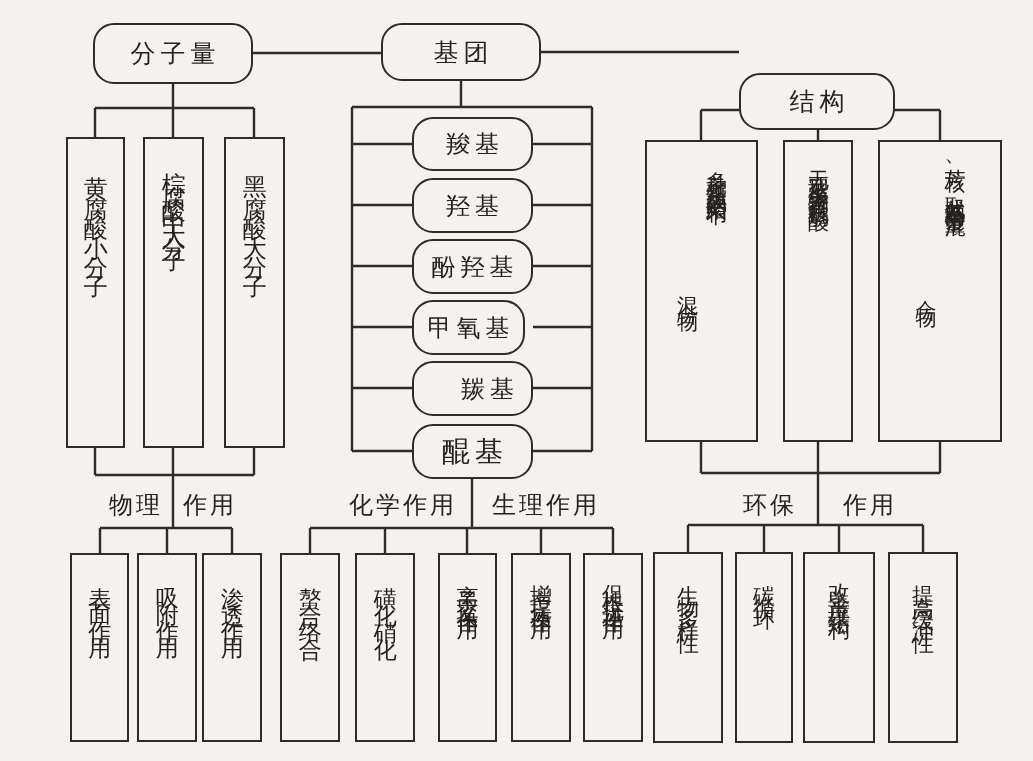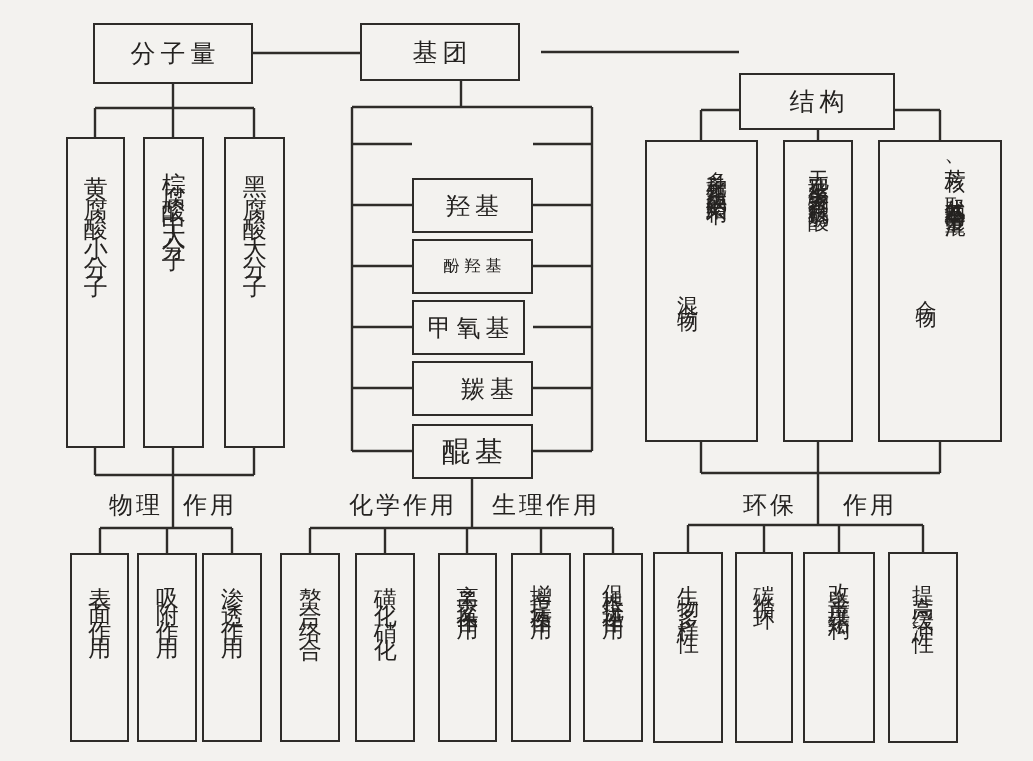--- a/index.html
+++ b/index.html
@@ -21,21 +21,21 @@
 
   .box{
     position:absolute;
     border:2.4px solid var(--line);
     box-sizing:border-box;
     background:var(--bg);
   }
   
   .hbox{
     display:flex;align-items:center;justify-content:center;
-    font-size:25px;letter-spacing:5px;padding-left:5px;
+    font-size:25px;letter-spacing:5px;padding-left:5px;border-radius:21px;
   }
   
   .vbox{
     display:flex;flex-direction:row-reverse;
     justify-content:center;column-gap:6px;
   }
   .vcol{
     writing-mode:vertical-rl;
     text-orientation:upright;
     line-height:1.1;
@@ -69,35 +69,36 @@
     <path d="M95,448 V475 M173,448 V475 M254,448 V475 M95,475 H254 M173,475 V528 M100,528 H232 M100,528 V553 M167,528 V553 M232,528 V553"></path>
     <path d="M461,81 V107 M352,107 H592 M352,107 V451 M592,107 V451
              M352,144 H412 M352,205 H412 M352,266 H412 M352,327 H412 M352,388 H412 M352,451 H412
              M533,144 H592 M533,205 H592 M533,266 H592 M533,327 H592 M533,388 H592 M533,451 H592"></path>
     <path d="M472,479 V528 M310,528 H613 M310,528 V553 M385,528 V553 M467,528 V553 M541,528 V553 M613,528 V553"></path>
     <path d="M818,82 V110 M701,110 H940 M701,110 V140 M818,110 V140 M940,110 V140"></path>
     <path d="M701,442 V473 M818,442 V473 M940,442 V473 M701,473 H940 M818,473 V525 M688,525 H923 M688,525 V552 M764,525 V552 M839,525 V552 M923,525 V552"></path>
   </svg>
 
   <div class="box hbox" style="left:93px;top:23px;width:160px;height:61px;">分子量</div>
-  <div class="box hbox" style="left:360px;top:23px;width:160px;height:58px;font-family:Liberation Mono, monospace;">基团</div>
+  <div class="box hbox" style="left:381px;top:23px;width:160px;height:58px;font-family:Liberation Mono, monospace;">基团</div>
   <div class="box hbox" style="left:739px;top:25px;width:156px;height:57px;margin-top:48px;">结构</div>
 
   <div class="box vbox" style="left:66px;top:137px;width:59px;height:311px;">
     <span class="vcol n6">黄腐酸小分子</span>
   </div>
   <div class="box vbox" style="left:143px;top:137px;width:61px;height:311px;">
     <span class="vcol n7">棕腐酸中大分子</span>
   </div>
   <div class="box vbox" style="left:224px;top:137px;width:61px;height:311px;">
     <span class="vcol n6">黑腐酸大分子</span>
   </div>
 
+  <div class="box hbox" style="left:412px;top:117px;width:121px;height:54px;font-size:24px;">羧基</div>
   <div class="box hbox" style="left:412px;top:178px;width:121px;height:55px;font-size:24px;">羟基</div>
-  <div class="box hbox" style="left:412px;top:239px;width:121px;height:55px;font-size:16px;">酚羟基</div>
+  <div class="box hbox" style="left:412px;top:239px;width:121px;height:55px;font-size:24px;">酚羟基</div>
   <div class="box hbox" style="left:412px;top:300px;width:113px;height:55px;font-size:24px;">甲氧基</div>
   <div class="box hbox" style="left:412px;top:361px;width:121px;height:55px;font-size:24px;padding-left:35px;">羰基</div>
   <div class="box hbox" style="left:412px;top:424px;width:121px;height:55px;font-size:28px;">醌基</div>
 
   <div class="box vbox" style="left:645px;top:140px;width:113px;height:302px;">
     <span class="vcol n11">多种元素组成的结构不一</span>
     <span class="vcol side">混合物</span>
   </div>
   <div class="box vbox" style="left:783px;top:140px;width:70px;height:302px;">
     <span class="vcol n11">无定型类多聚物有机弱酸</span>

